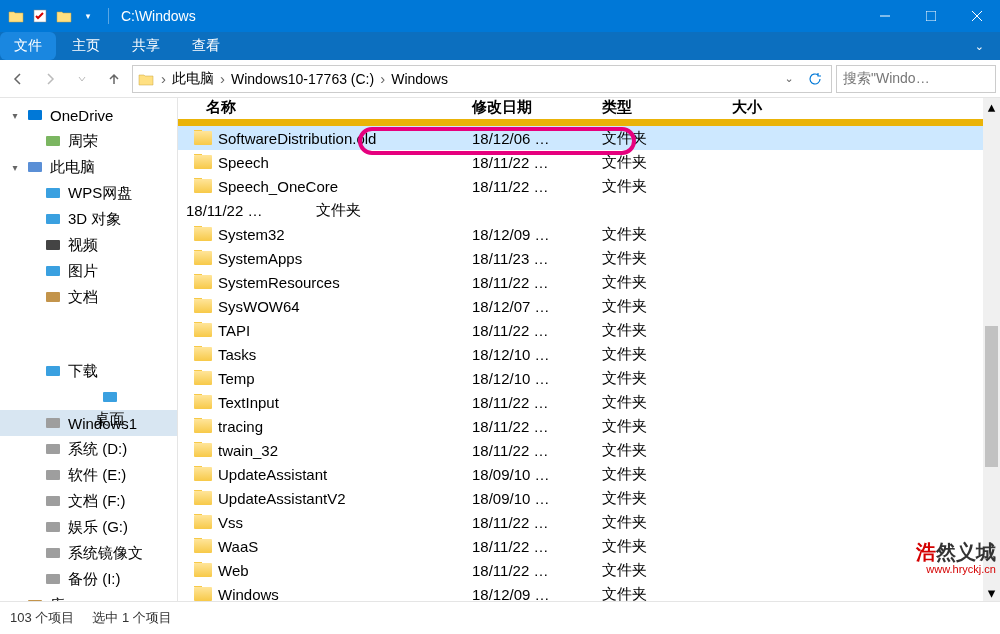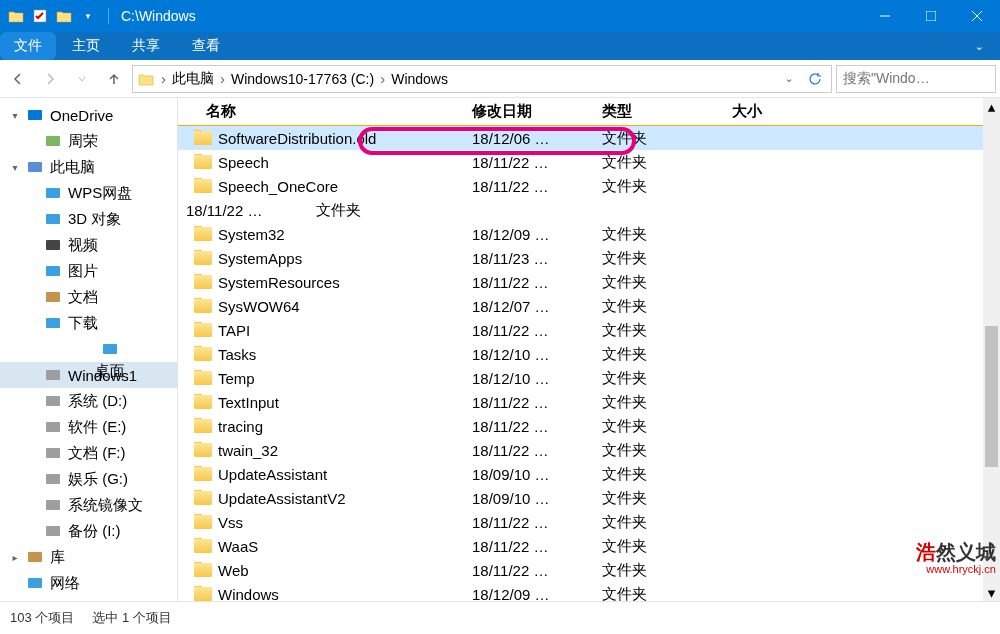--- a/index.html
+++ b/index.html
@@ -35,21 +35,21 @@
 
 .content { flex: 1; display: flex; overflow: hidden; }
 .sidebar { width: 178px; border-right: 1px solid #e5e5e5; overflow: hidden; padding-top: 4px; position: relative; }
 .side-item { display: flex; align-items: center; height: 26px; padding-left: 24px; gap: 6px; font-size: 15px; white-space: nowrap; }
 .side-item.active { background: #d8e6f2; }
 .side-chev { width: 10px; text-align: center; color: #666; font-size: 10px; margin-left: -14px; }
 .side-icon { width: 18px; height: 18px; display:flex; align-items:center; justify-content:center; }
 
 
 .main { flex: 1; display: flex; flex-direction: column; position: relative; overflow: hidden; }
-.col-headers { display: flex; height: 28px; align-items: center; border-bottom: 1px solid #eab308; font-size: 15px; font-weight: 600; }
+.col-headers { display: flex; height: 28px; align-items: flex-start; border-bottom: 7px solid #eab308; font-size: 15px; font-weight: 600; }
 .col { padding: 0 8px; }
 .col-name { width: 286px; padding-left: 28px; }
 .col-date { width: 130px; }
 .col-type { width: 130px; }
 .col-size { width: 120px; }
 
 .rows { flex: 1; overflow: hidden; }
 .row { display: flex; height: 24px; align-items: center; font-size: 15px; }
 .row.selected { background: #cde8ff; }
 .row .cell-name { width: 286px; display: flex; align-items: center; padding-left: 16px; gap: 6px; overflow: hidden; }
@@ -243,21 +243,21 @@
       </div>
       <div class="side-item" style="padding-left: 42px;">
         <span class="side-chev"></span>
         <span class="side-icon">
           <svg width="16" height="14" viewBox="0 0 16 14">
             <rect x="1" y="2" width="14" height="10" rx="1" fill="#c3944b"></rect>
           </svg>
         </span>
         <span>文档</span>
       </div>
-      <div class="side-item" style="padding-left: 42px;">
+      <div class="side-item" style="padding-left: 42px; margin-top: 48px;">
         <span class="side-chev"></span>
         <span class="side-icon">
           <svg width="16" height="14" viewBox="0 0 16 14">
             <rect x="1" y="2" width="14" height="10" rx="1" fill="#3aa0e0"></rect>
           </svg>
         </span>
         <span>下载</span>
       </div>
       <div class="side-item" style="padding-left: 42px; flex-direction: column;">
         <span class="side-chev"></span>

